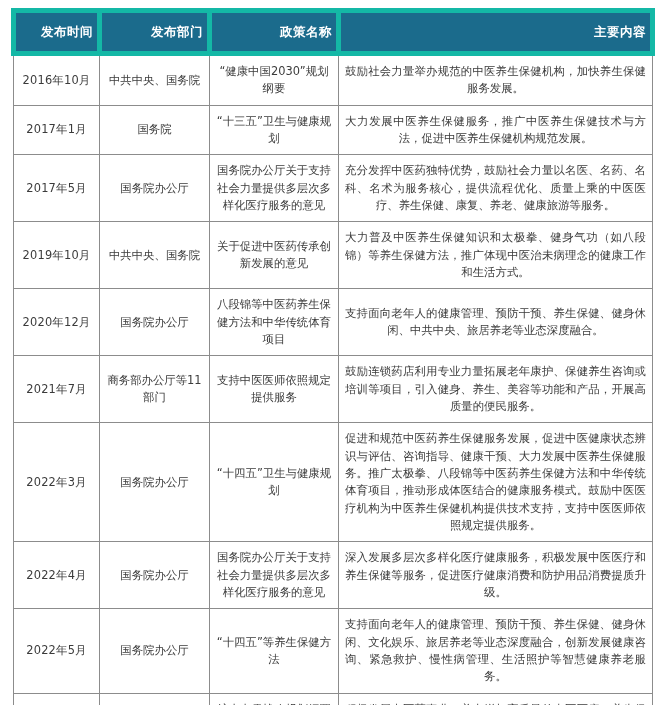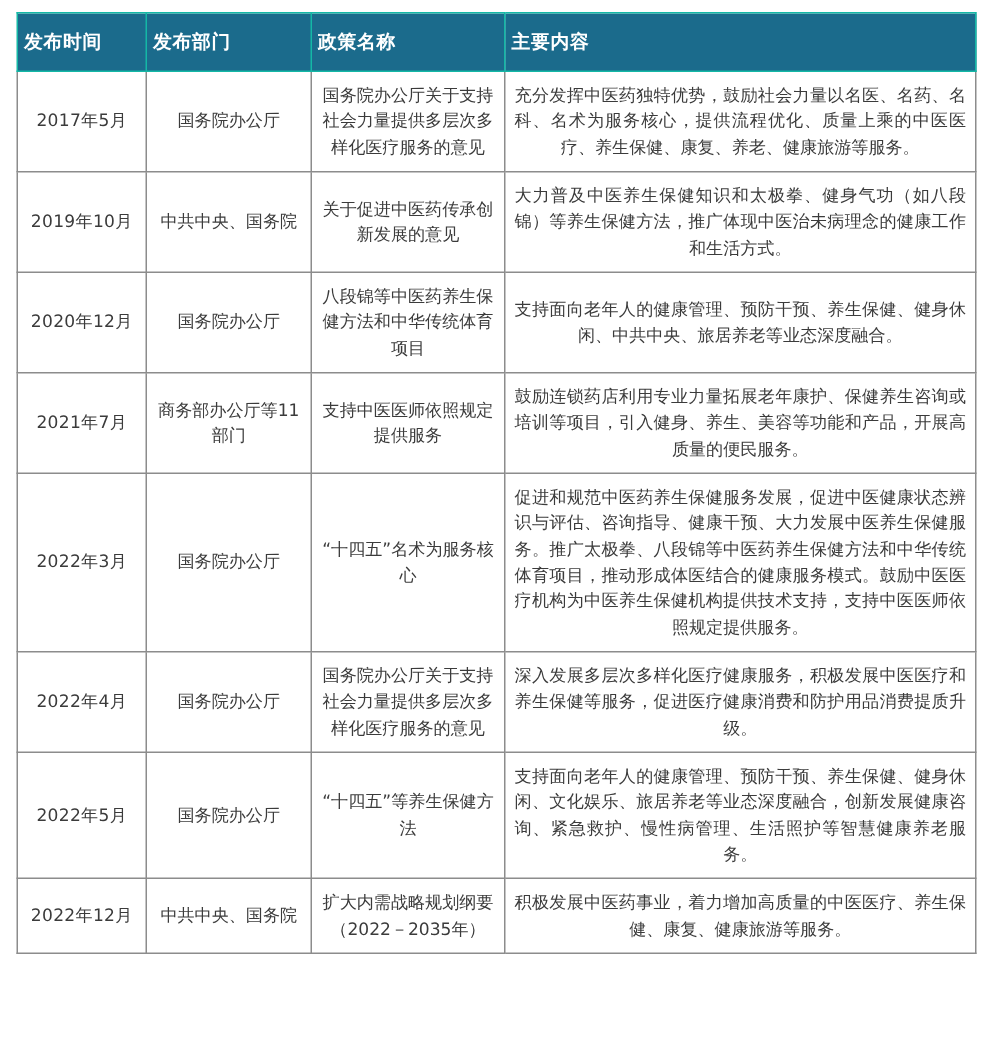--- a/index.html
+++ b/index.html
@@ -33,23 +33,23 @@
   .policy-table col.c-name  { width: 129px; }
   .policy-table col.c-body  { width: 314px; }
 
   .policy-table thead th {
     background: #1b6b8c;
     color: #ffffff;
     font-size: 12.5px;
     font-weight: bold;
     height: 30px;
     padding: 4px 4px;
-    text-align: left;
+    text-align: right;
     vertical-align: middle;
-    border: 1px solid #14b8a6;
+    border: 5px solid #14b8a6;
     letter-spacing: 0.5px;
   }
   .policy-table tbody td {
     border: 1px solid #8c8c8c;
     font-size: 11.4px;
     color: #3b3b3b;
     line-height: 1.52;
     padding: 7px 6px;
     vertical-align: middle;
   }
@@ -85,20 +85,32 @@
     <thead>
       <tr>
         <th>发布时间</th>
         <th>发布部门</th>
         <th>政策名称</th>
         <th>主要内容</th>
       </tr>
     </thead>
     <tbody>
       <tr>
+        <td class="cell-date">2016年10月</td>
+        <td class="cell-dept">中共中央、国务院</td>
+        <td class="cell-name">“健康中国2030”规划纲要</td>
+        <td class="cell-body">鼓励社会力量举办规范的中医养生保健机构，加快养生保健服务发展。</td>
+      </tr>
+      <tr>
+        <td class="cell-date">2017年1月</td>
+        <td class="cell-dept">国务院</td>
+        <td class="cell-name">“十三五”卫生与健康规划</td>
+        <td class="cell-body">大力发展中医养生保健服务，推广中医养生保健技术与方法，促进中医养生保健机构规范发展。</td>
+      </tr>
+      <tr>
         <td class="cell-date">2017年5月</td>
         <td class="cell-dept">国务院办公厅</td>
         <td class="cell-name">国务院办公厅关于支持社会力量提供多层次多样化医疗服务的意见</td>
         <td class="cell-body">充分发挥中医药独特优势，鼓励社会力量以名医、名药、名科、名术为服务核心，提供流程优化、质量上乘的中医医疗、养生保健、康复、养老、健康旅游等服务。</td>
       </tr>
       <tr>
         <td class="cell-date">2019年10月</td>
         <td class="cell-dept">中共中央、国务院</td>
         <td class="cell-name">关于促进中医药传承创新发展的意见</td>
         <td class="cell-body">大力普及中医养生保健知识和太极拳、健身气功（如八段锦）等养生保健方法，推广体现中医治未病理念的健康工作和生活方式。</td>
@@ -111,21 +123,21 @@
       </tr>
       <tr>
         <td class="cell-date">2021年7月</td>
         <td class="cell-dept">商务部办公厅等11部门</td>
         <td class="cell-name">支持中医医师依照规定提供服务</td>
         <td class="cell-body">鼓励连锁药店利用专业力量拓展老年康护、保健养生咨询或培训等项目，引入健身、养生、美容等功能和产品，开展高质量的便民服务。</td>
       </tr>
       <tr>
         <td class="cell-date">2022年3月</td>
         <td class="cell-dept">国务院办公厅</td>
-        <td class="cell-name">“十四五”名术为服务核心</td>
+        <td class="cell-name">“十四五”卫生与健康规划</td>
         <td class="cell-body">促进和规范中医药养生保健服务发展，促进中医健康状态辨识与评估、咨询指导、健康干预、大力发展中医养生保健服务。推广太极拳、八段锦等中医药养生保健方法和中华传统体育项目，推动形成体医结合的健康服务模式。鼓励中医医疗机构为中医养生保健机构提供技术支持，支持中医医师依照规定提供服务。</td>
       </tr>
       <tr>
         <td class="cell-date">2022年4月</td>
         <td class="cell-dept">国务院办公厅</td>
         <td class="cell-name">国务院办公厅关于支持社会力量提供多层次多样化医疗服务的意见</td>
         <td class="cell-body">深入发展多层次多样化医疗健康服务，积极发展中医医疗和养生保健等服务，促进医疗健康消费和防护用品消费提质升级。</td>
       </tr>
       <tr>
         <td class="cell-date">2022年5月</td>

